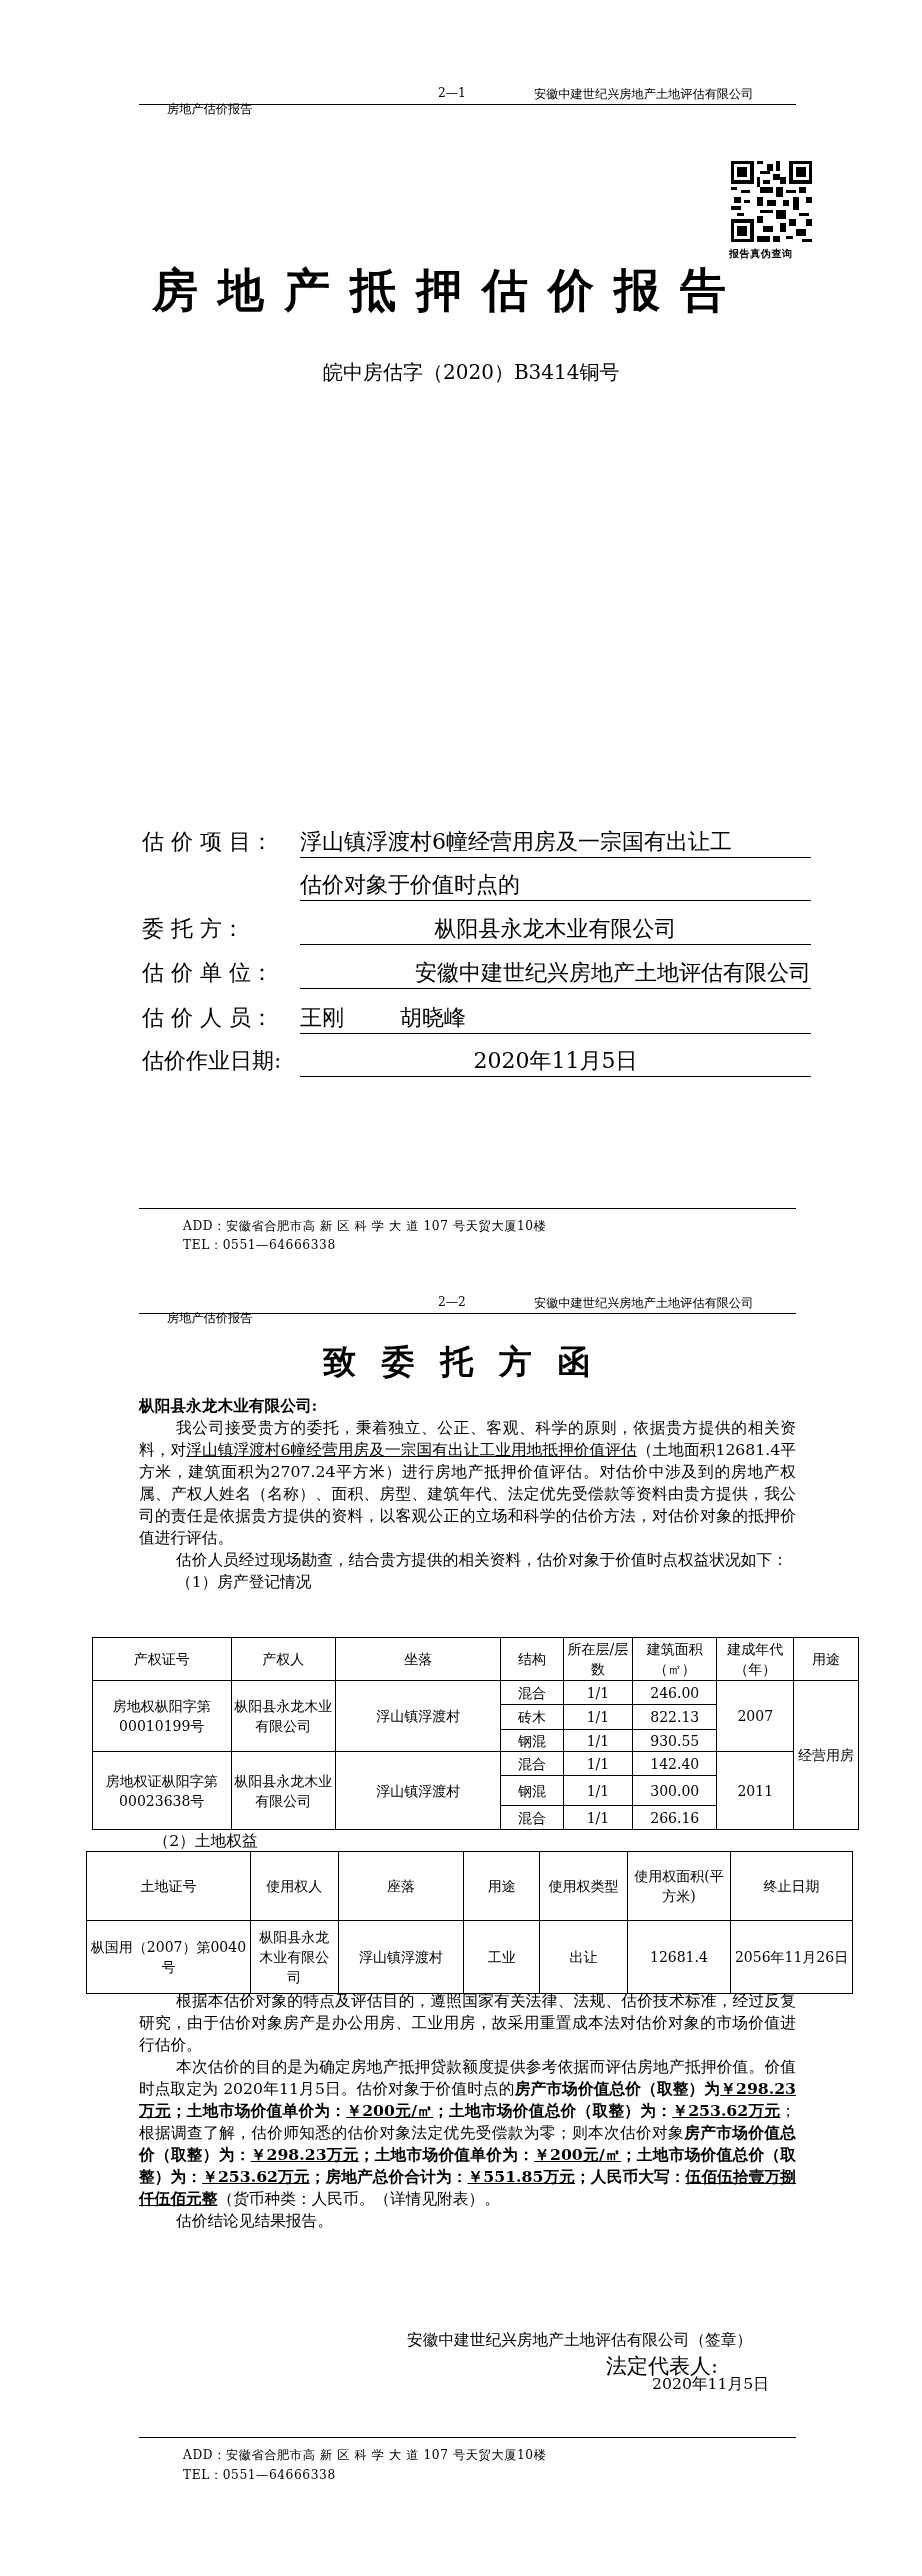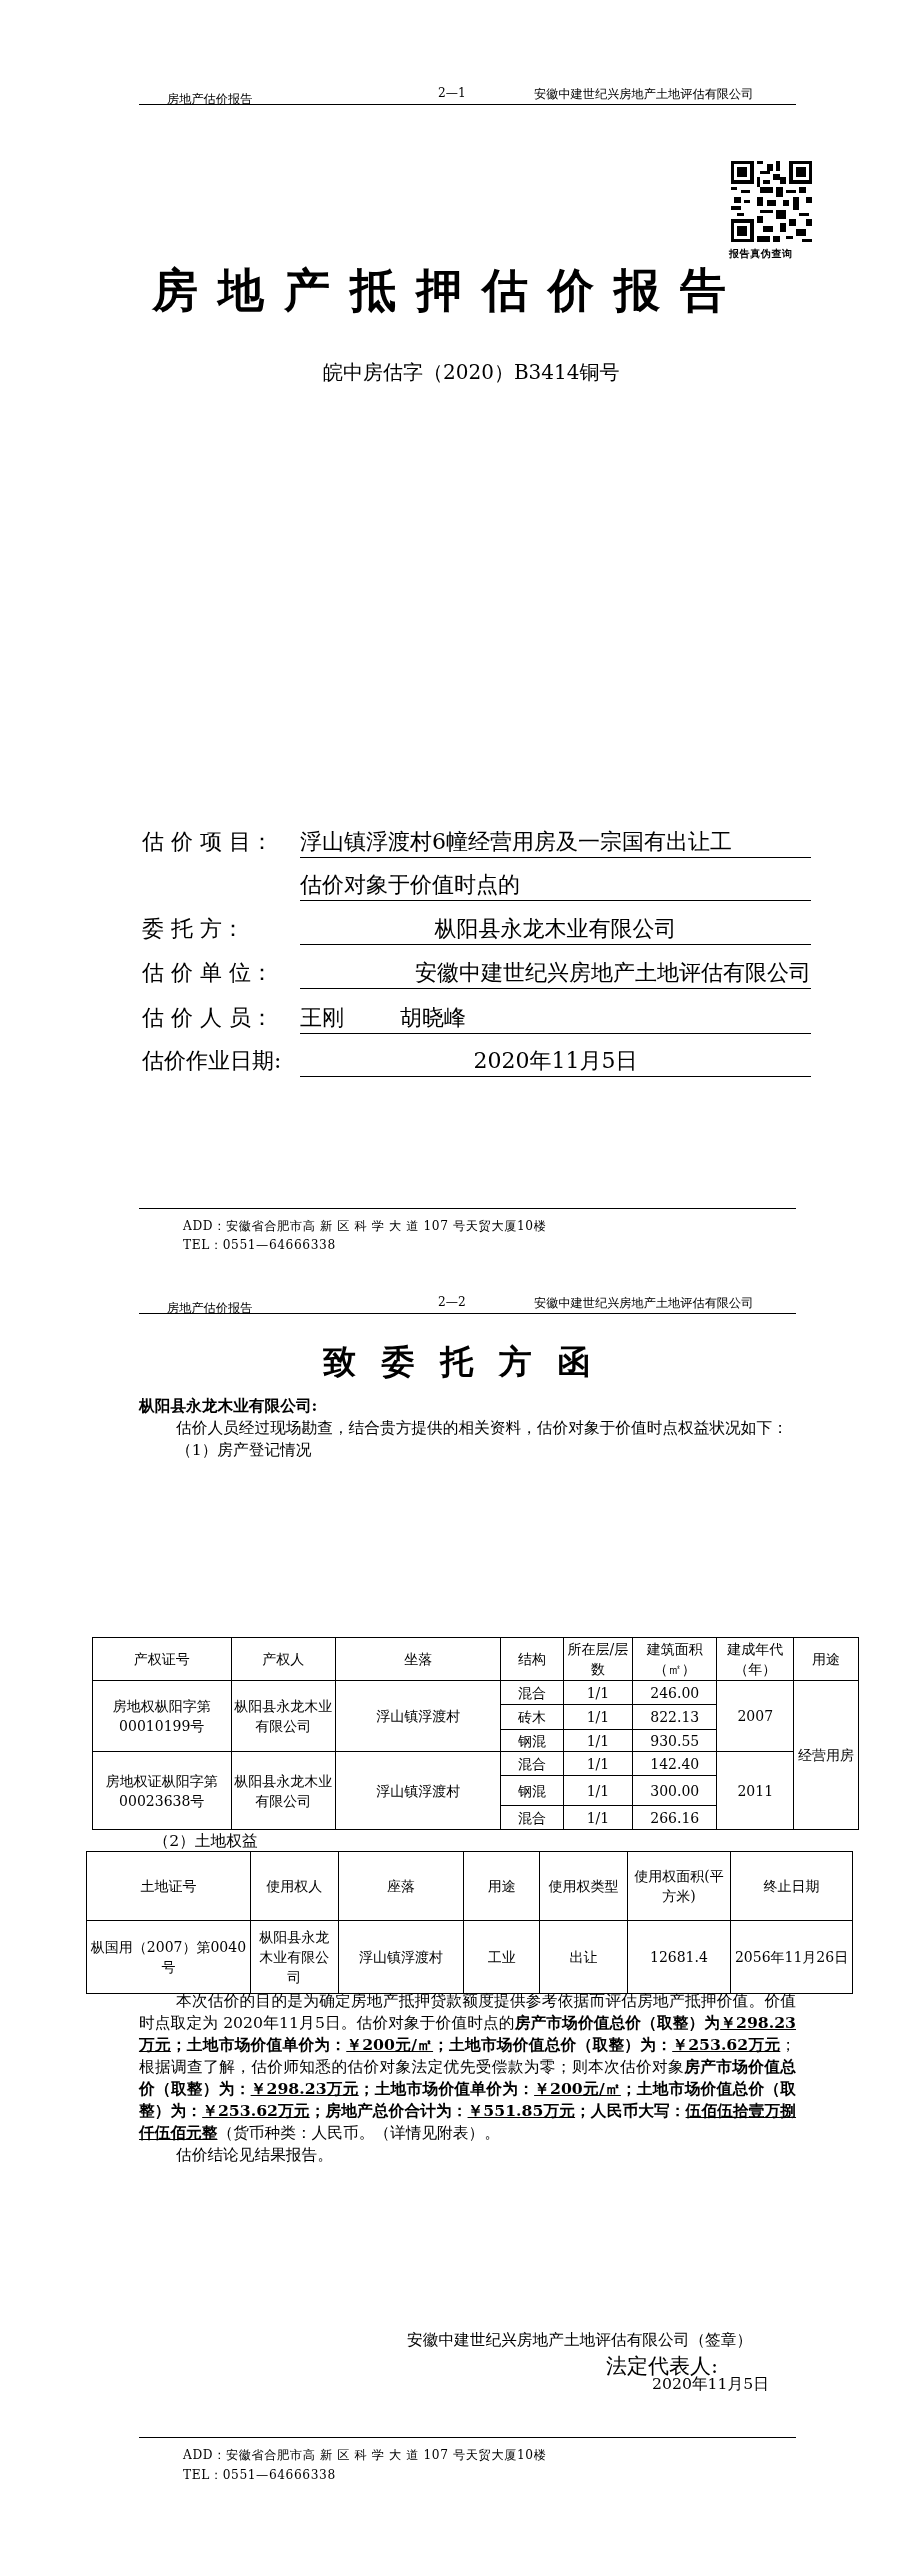--- a/index.html
+++ b/index.html
@@ -1,19 +1,19 @@
 <!DOCTYPE html>
 <html style="font-size:9.3px"><head>
 <meta charset="utf-8">
 <style>
   html, body { margin:0; padding:0; background:#ffffff; }
   body { width:922px; height:2576px; position:relative; font-family:"DejaVu Serif","Liberation Serif",serif; color:#000; overflow:hidden; }
   .abs { position:absolute; }
   .hdr { position:absolute; left:139px; width:657px; height:23px; border-bottom:1.7px solid #000; font-size:12.2px; }
-  .hdr .l { position:absolute; left:28px; top:10px; }
+  .hdr .l { position:absolute; left:28px; top:20px; }
   .hdr .c { position:absolute; left:299px; top:4.6px; }
   .hdr .r { position:absolute; left:395px; top:4.6px; }
   .qr { position:absolute; left:731px; top:161px; width:81px; height:81px; }
   .qrcap { position:absolute; left:729px; top:247px; font-size:10px; font-weight:bold; letter-spacing:0.6px; }
   .bigtitle { position:absolute; left:152px; top:260px; font-size:46px; letter-spacing:20px; font-weight:bold; }
   .docno { position:absolute; left:323px; top:359px; font-size:20px; }
   .frow { position:absolute; left:142px; font-size:22px; height:32px; }
   .frow .lbl { position:absolute; left:0; top:0; white-space:nowrap; }
   .frow .val { position:absolute; left:158px; width:511px; top:0; border-bottom:1.7px solid #000; height:30px; white-space:nowrap; }
   .ftr-line { position:absolute; left:139px; width:657px; border-top:1.7px solid #000; }
@@ -122,20 +122,21 @@
 <div class="hdr" style="top:1290px;">
   <span class="l">房地产估价报告</span>
   <span class="c">2—2</span>
   <span class="r">安徽中建世纪兴房地产土地评估有限公司</span>
 </div>
 
 <div class="h2">致委托方函</div>
 
 <div class="para" style="top:1395px;">
   <p class="b">枞阳县永龙木业有限公司:</p>
+  <p class="ind"><span>我公司接受贵方的委托，秉着独立、公正、客观、科学的原则，依据贵方提供的相关资料，对</span><span class="ul">浮山镇浮渡村6幢经营用房及一宗国有出让工业用地抵押价值评估</span><span>（土地面积12681.4平方米，建筑面积为2707.24平方米）进行房地产抵押价值评估。对估价中涉及到的房地产权属、产权人姓名（名称）、面积、房型、建筑年代、法定优先受偿款等资料由贵方提供，我公司的责任是依据贵方提供的资料，以客观公正的立场和科学的估价方法，对估价对象的抵押价值进行评估。</span></p>
   <p class="ind">估价人员经过现场勘查，结合贵方提供的相关资料，估价对象于价值时点权益状况如下：</p>
   <p class="ind">（1）房产登记情况</p>
 </div>
 
 <table class="t" style="left:92px; top:1637px; width:767px;">
   <tbody>
       <tr style="height:43px;">
     <td style="width:109px;">产权证号</td>
     <td style="width:81px;">产权人</td>
     <td style="width:131px;">坐落</td>
@@ -208,20 +209,21 @@
     <td>浮山镇浮渡村</td>
     <td>工业</td>
     <td>出让</td>
     <td>12681.4</td>
     <td>2056年11月26日</td>
   </tr>
 </tbody>
   </table>
 
 <div class="para" style="top:1990px;">
+  <p class="ind">根据本估价对象的特点及评估目的，遵照国家有关法律、法规、估价技术标准，经过反复研究，由于估价对象房产是办公用房、工业用房，故采用重置成本法对估价对象的市场价值进行估价。</p>
   <p class="ind"><span>本次估价的目的是为确定房地产抵押贷款额度提供参考依据而评估房地产抵押价值。价值时点取定为 2020年11月5日。估价对象于价值时点的</span><span class="b">房产市场价值总价（取整）为</span><span class="b ul">￥298.23万元</span><span class="b">；土地市场价值单价为：</span><span class="b ul">￥200元/㎡</span><span class="b">；土地市场价值总价（取整）为：</span><span class="b ul">￥253.62万元</span><span>；根据调查了解，估价师知悉的估价对象法定优先受偿款为零；则本次估价对象</span><span class="b">房产市场价值总价（取整）为：</span><span class="b ul">￥298.23万元</span><span class="b">；土地市场价值单价为：</span><span class="b ul">￥200元/㎡</span><span class="b">；土地市场价值总价（取整）为：</span><span class="b ul">￥253.62万元</span><span class="b">；房地产总价合计为：</span><span class="b ul">￥551.85万元</span><span class="b">；人民币大写：</span><span class="b ul">伍佰伍拾壹万捌仟伍佰元整</span><span>（货币种类：人民币。（详情见附表）。</span></p>
   <p class="ind">估价结论见结果报告。</p>
 </div>
 
 <div class="abs" style="left:407px; top:2330px; font-size:15.7px;">安徽中建世纪兴房地产土地评估有限公司（签章）</div>
 <div class="abs" style="left:606px; top:2352px; font-size:21px;">法定代表人:</div>
 <div class="abs" style="left:652px; top:2374px; font-size:15.7px;">2020年11月5日</div>
 
 <div class="ftr-line" style="top:2437px;"></div>
 <div class="ftr" style="top:2447px;">ADD：安徽省合肥市高 新 区 科 学 大 道  107  号天贸大厦10楼</div>

